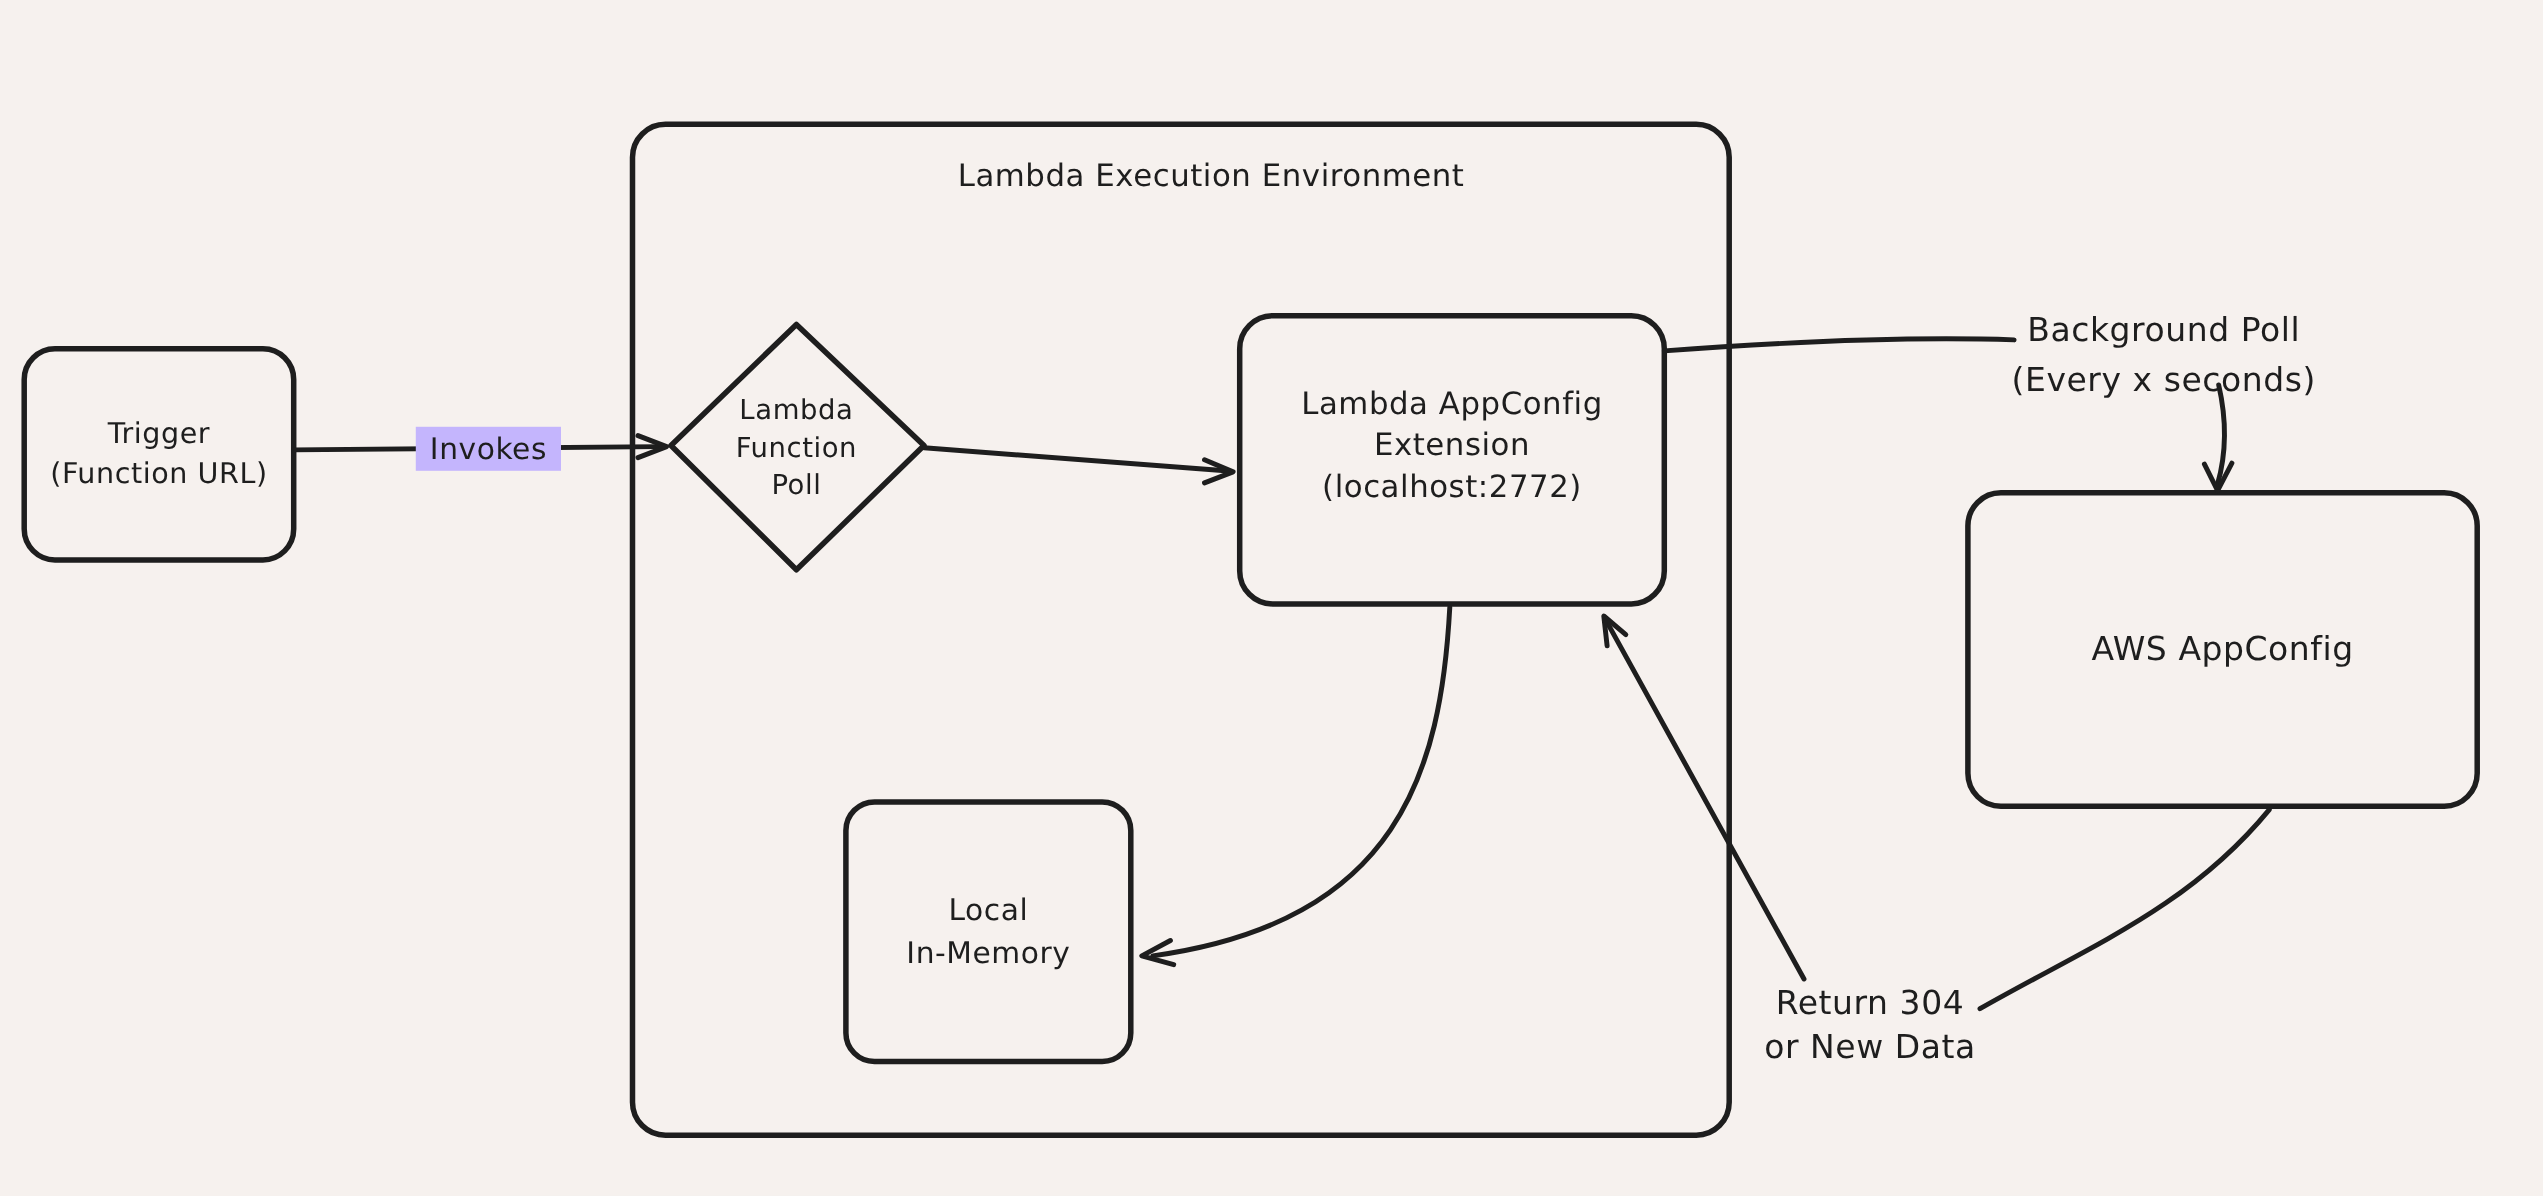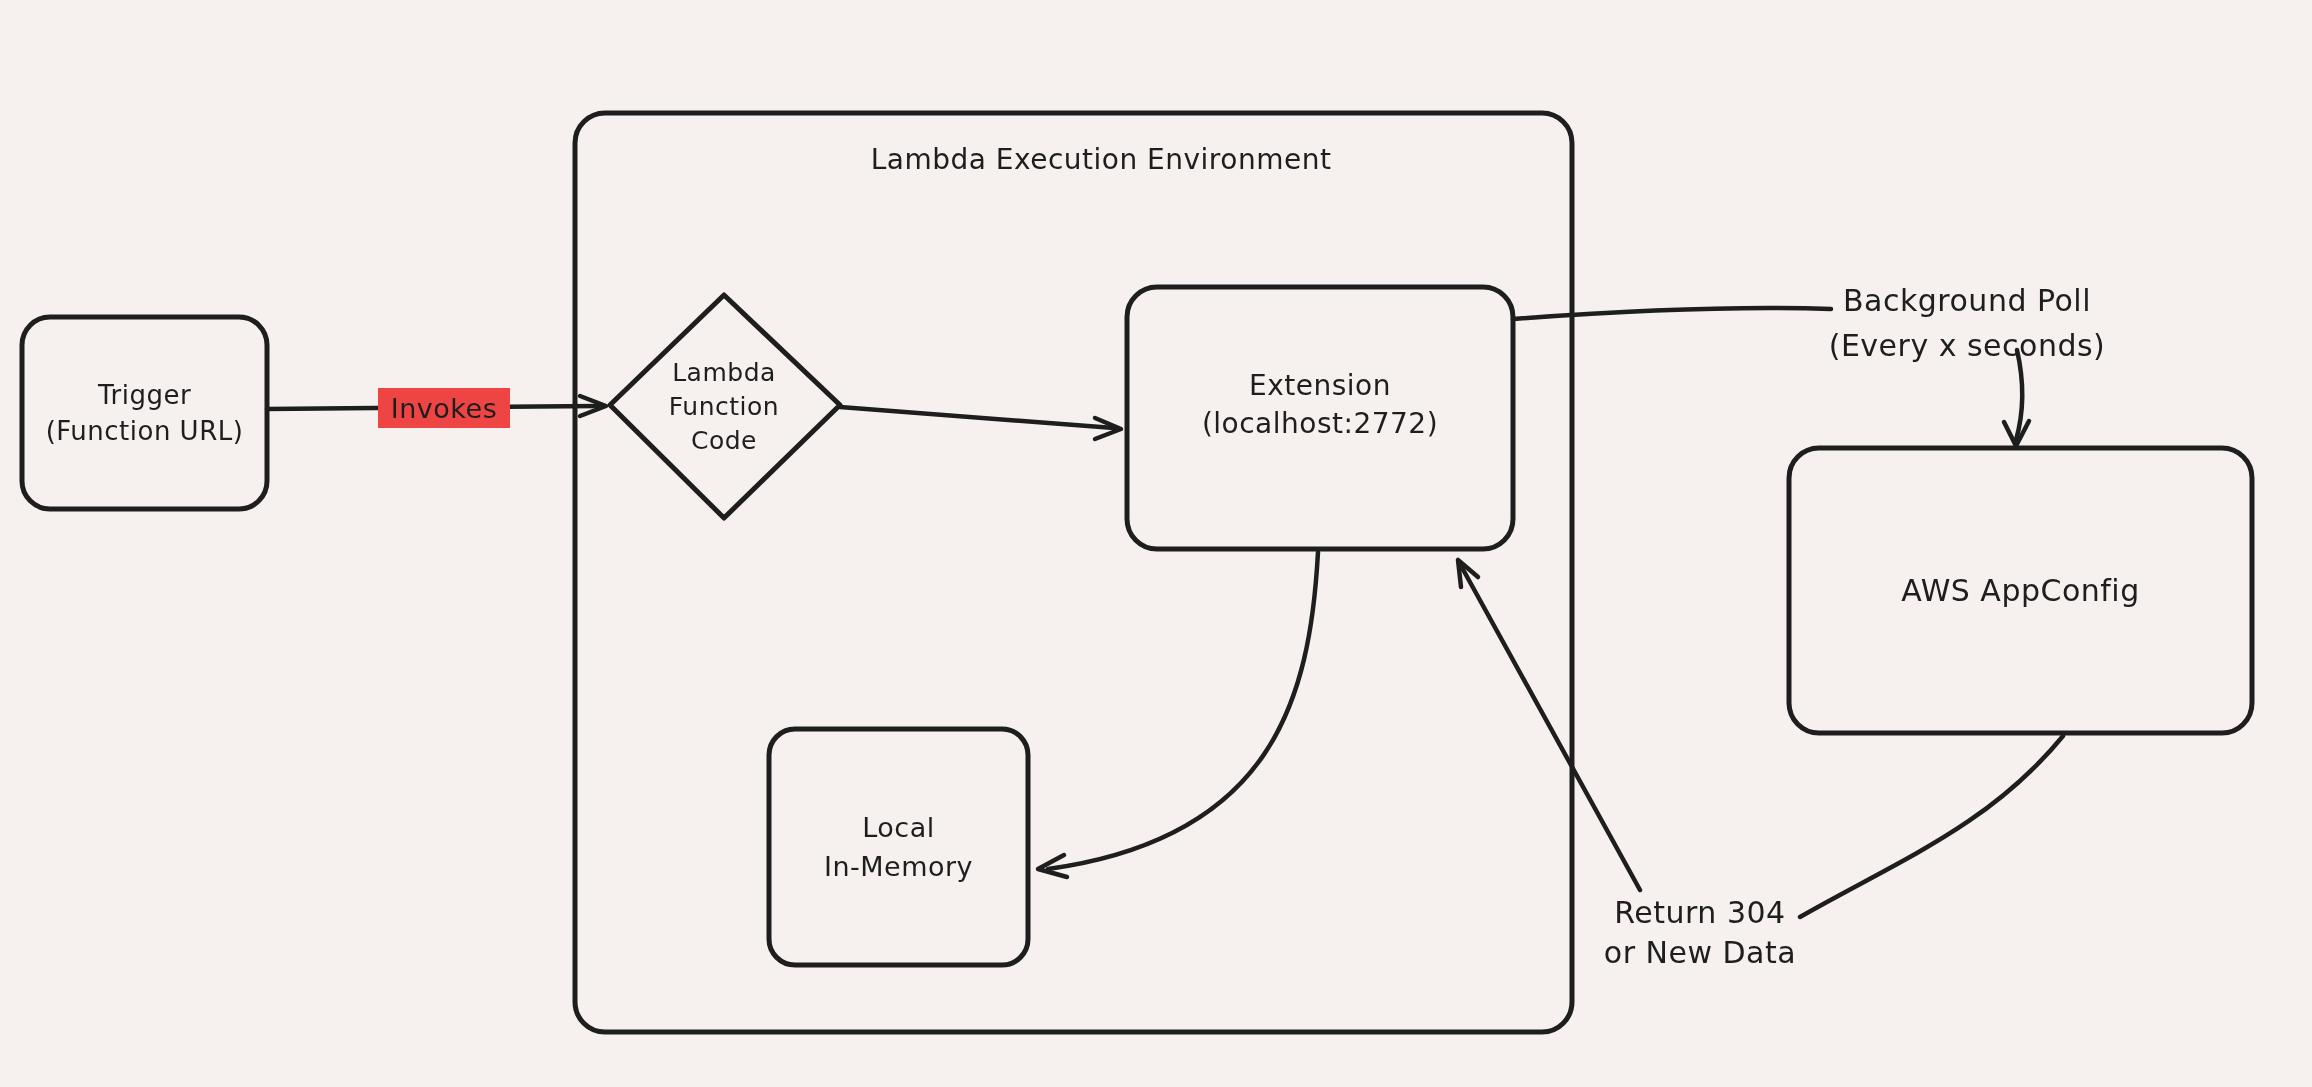--- a/index.html
+++ b/index.html
@@ -27,21 +27,21 @@
     position: absolute;
     display: flex;
     flex-direction: column;
     align-items: center;
     justify-content: center;
     text-align: center;
     color: #1e1e1e;
     letter-spacing: 0.5px;
   }
   .txt div { white-space: nowrap; }
-  .mask { background: #ef4444; }
+  .mask { background: #c4b5fd; }
   .t-title      { left: 841px;  top: 138px; width: 520px; height: 42px;  font-size: 28px; }
   .t-trigger    { left: 22px;   top: 317px; width: 245px; height: 192px; font-size: 26px; line-height: 1.4; justify-content: center; }
   .t-diamond    { left: 624px;  top: 322px; width: 200px; height: 170px; font-size: 25px; line-height: 1.35; }
   .t-extension  { left: 1127px; top: 292px; width: 386px; height: 226px; font-size: 28px; line-height: 1.35; }
   .t-local      { left: 769px;  top: 729px; width: 259px; height: 236px; font-size: 27px; line-height: 1.45; }
   .t-aws        { left: 1789px; top: 448px; width: 463px; height: 285px; font-size: 30px; }
   .t-invokes    { left: 378px;  top: 388px; width: 132px; height: 40px;  font-size: 27px; }
   .t-http       { left: 892px;  top: 390px; width: 172px; height: 70px;  font-size: 26px; line-height: 1.3; }
   .t-bgpoll     { left: 1779px; top: 276px; width: 376px; height: 94px;  font-size: 30px; line-height: 1.5; }
   .t-return     { left: 1578px; top: 892px; width: 244px; height: 82px;  font-size: 30px; line-height: 1.35; }
@@ -86,24 +86,25 @@
   </div>
 
   <div class="txt t-trigger">
     <div>Trigger</div>
     <div>(Function URL)</div>
   </div>
 
   <div class="txt t-diamond">
     <div>Lambda</div>
     <div>Function</div>
-    <div>Code</div>
+    <div>Poll</div>
   </div>
 
   <div class="txt t-extension">
+    <div>Lambda AppConfig</div>
     <div>Extension</div>
     <div>(localhost:2772)</div>
   </div>
 
   <div class="txt t-local">
     <div>Local</div>
     <div>In-Memory</div>
   </div>
 
   <div class="txt t-aws">

